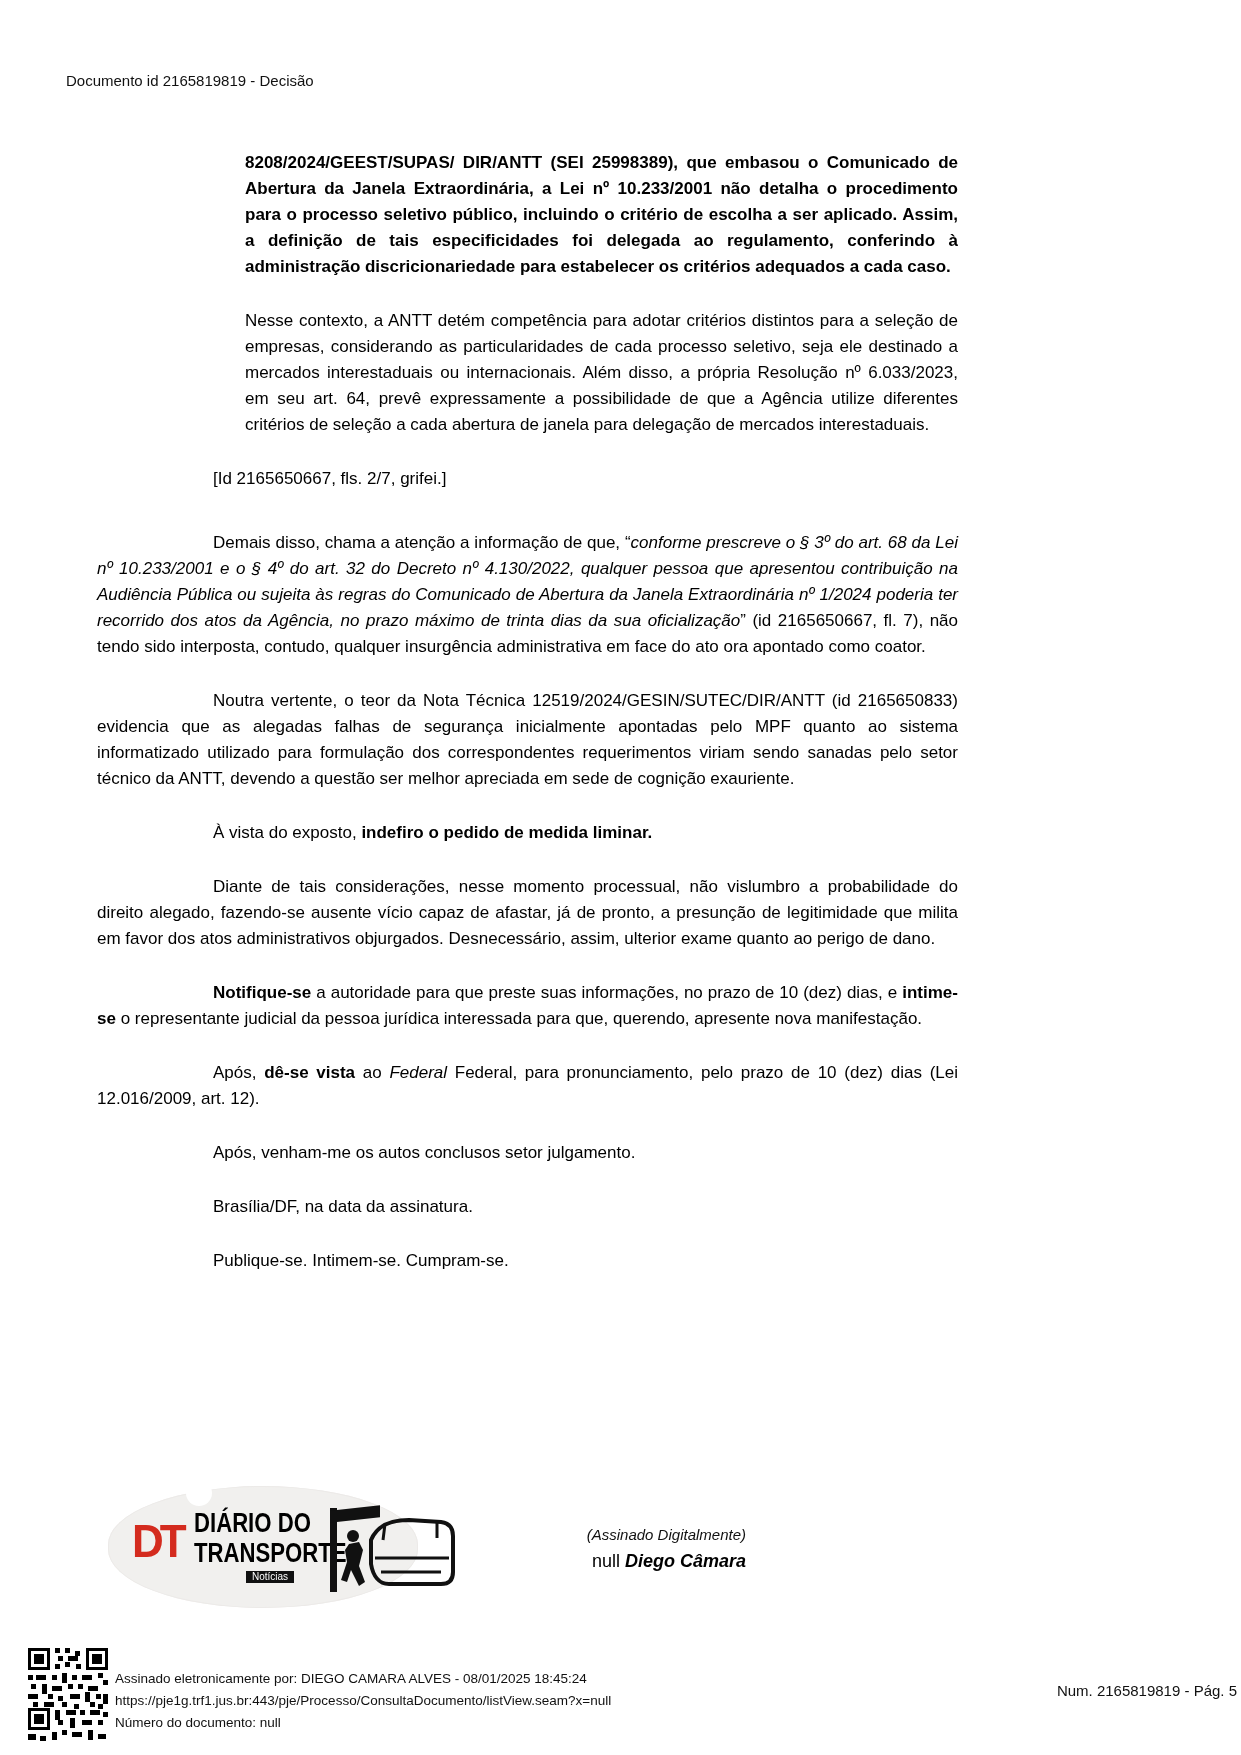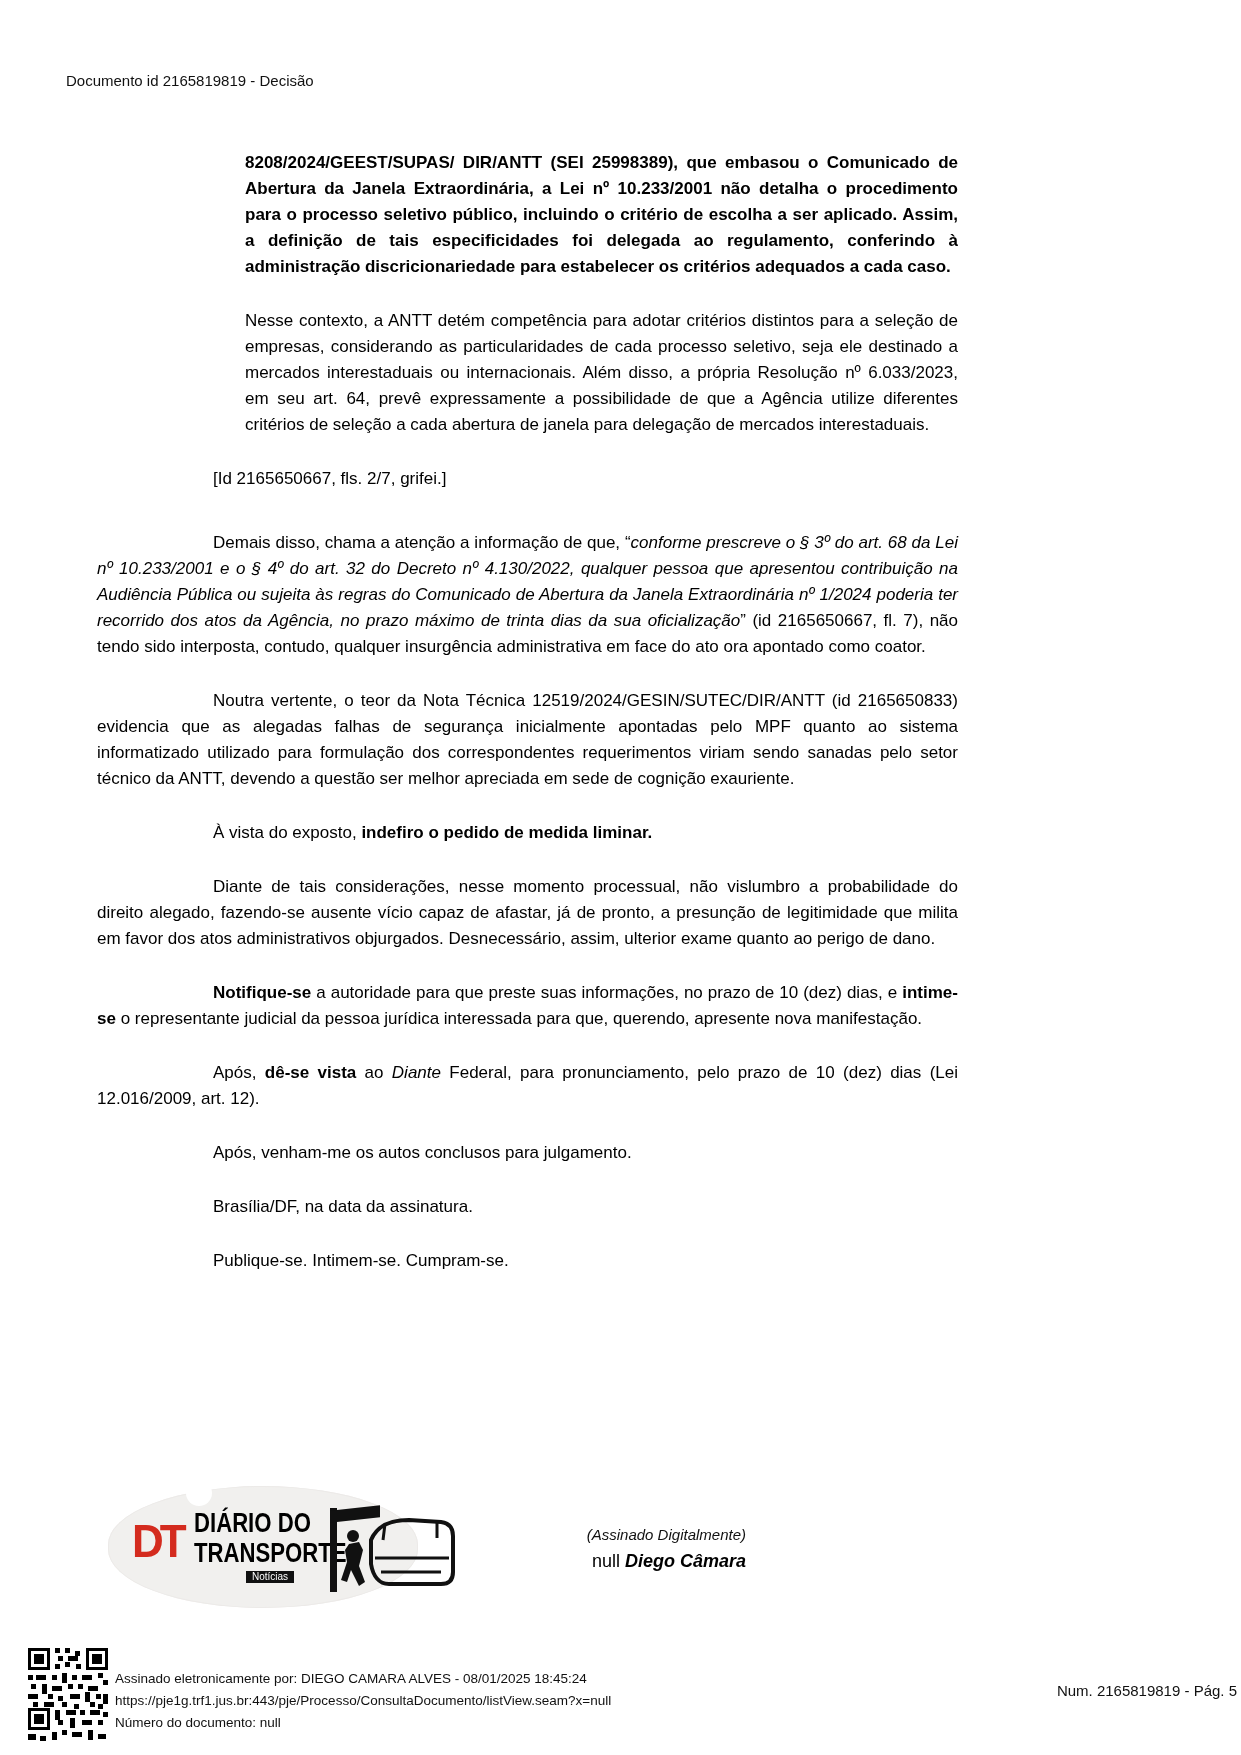--- a/index.html
+++ b/index.html
@@ -81,23 +81,23 @@
     <p class="para"><span>Demais disso, chama a atenção a informação de que, “</span><span class="italic">conforme prescreve o § 3º do art. 68 da Lei nº 10.233/2001 e o § 4º do art. 32 do Decreto nº 4.130/2022, qualquer pessoa que apresentou contribuição na Audiência Pública ou sujeita às regras do Comunicado de Abertura da Janela Extraordinária nº 1/2024 poderia ter recorrido dos atos da Agência, no prazo máximo de trinta dias da sua oficialização</span><span>” (id 2165650667, fl. 7), não tendo sido interposta, contudo, qualquer insurgência administrativa em face do ato ora apontado como coator.</span></p>
 
     <p class="para">Noutra vertente, o teor da Nota Técnica 12519/2024/GESIN/SUTEC/DIR/ANTT (id 2165650833) evidencia que as alegadas falhas de segurança inicialmente apontadas pelo MPF quanto ao sistema informatizado utilizado para formulação dos correspondentes requerimentos viriam sendo sanadas pelo setor técnico da ANTT, devendo a questão ser melhor apreciada em sede de cognição exauriente.</p>
 
     <p class="para"><span>À vista do exposto, </span><span class="bold">indefiro o pedido de medida liminar.</span></p>
 
     <p class="para">Diante de tais considerações, nesse momento processual, não vislumbro a probabilidade do direito alegado, fazendo-se ausente vício capaz de afastar, já de pronto, a presunção de legitimidade que milita em favor dos atos administrativos objurgados. Desnecessário, assim, ulterior exame quanto ao perigo de dano.</p>
 
     <p class="para"><span class="bold">Notifique-se</span><span> a autoridade para que preste suas informações, no prazo de 10 (dez) dias, e </span><span class="bold">intime-se</span><span> o representante judicial da pessoa jurídica interessada para que, querendo, apresente nova manifestação.</span></p>
 
-    <p class="para"><span>Após, </span><span class="bold">dê-se vista</span><span> ao </span><span class="italic">Diante</span><span> Federal, para pronunciamento, pelo prazo de 10 (dez) dias (Lei 12.016/2009, art. 12).</span></p>
-
-    <p class="para">Após, venham-me os autos conclusos para julgamento.</p>
+    <p class="para"><span>Após, </span><span class="bold">dê-se vista</span><span> ao </span><span class="italic">Federal</span><span> Federal, para pronunciamento, pelo prazo de 10 (dez) dias (Lei 12.016/2009, art. 12).</span></p>
+
+    <p class="para">Após, venham-me os autos conclusos setor julgamento.</p>
 
     <p class="para">Brasília/DF, na data da assinatura.</p>
 
     <p class="para">Publique-se. Intimem-se. Cumpram-se.</p>
 
   </div>
 
   <div class="sig-area">
     <div class="logo-badge">
       <div class="hole"></div>

